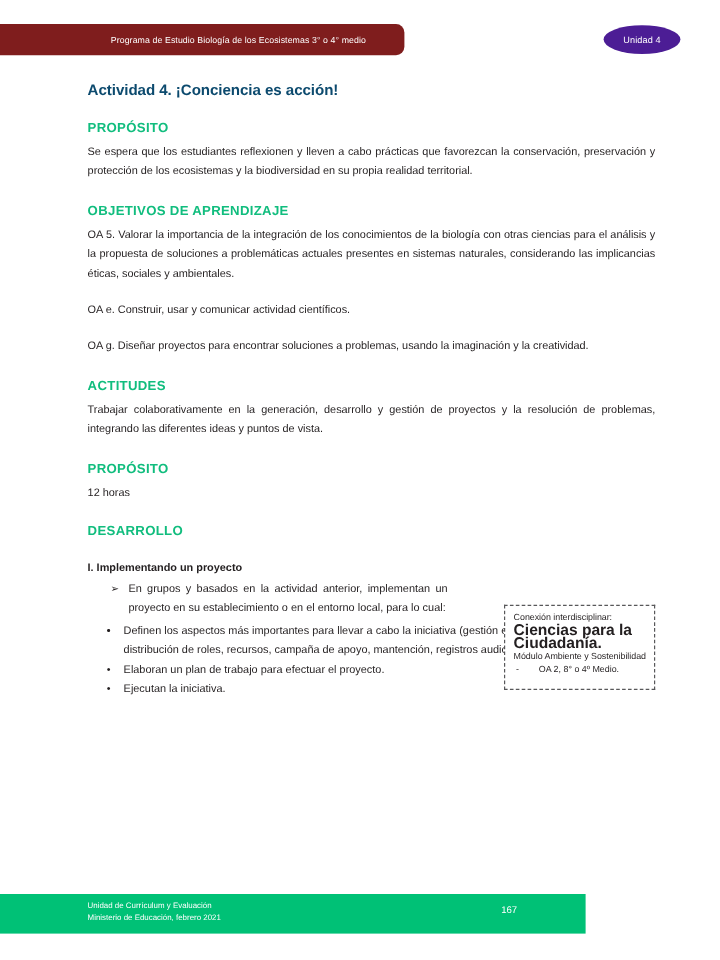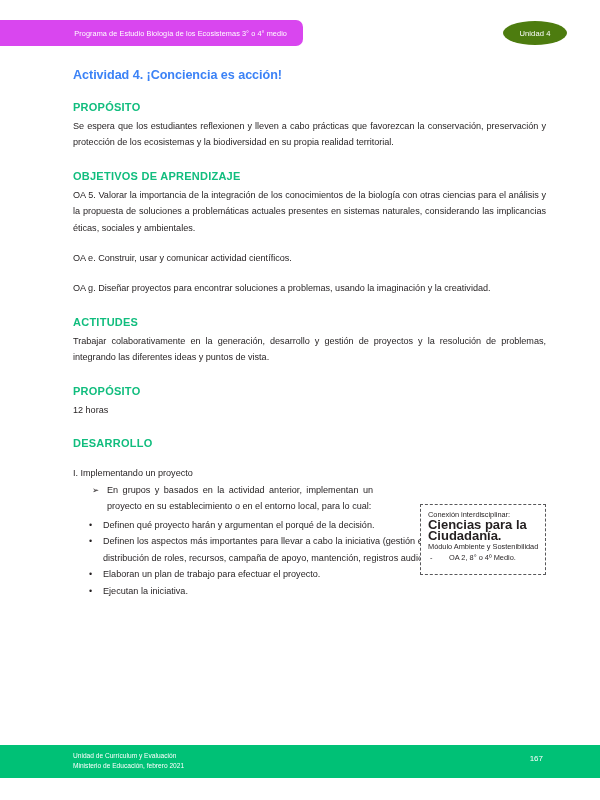--- a/index.html
+++ b/index.html
@@ -15,64 +15,64 @@
     color: #231f20;
     position: relative;
     overflow: hidden;
   }
 
   
   .header-bar {
     position: absolute;
     left: 0;
     top: 20px;
-    width: 303px;
+    width: 337px;
     height: 26px;
-    background: #d946ef;
+    background: #7f1d1d;
     border-top-right-radius: 7px;
     border-bottom-right-radius: 7px;
     display: flex;
     align-items: center;
     justify-content: flex-end;
-    padding-right: 16px;
+    padding-right: 32px;
   }
   .header-bar-text {
     color: #ffffff;
     font-size: 7.3px;
     letter-spacing: 0.08px;
     white-space: nowrap;
   }
   .unit-badge {
     position: absolute;
     left: 503px;
     top: 21px;
     width: 64px;
     height: 24px;
-    background: #4d7c0f;
+    background: #4c1d95;
     border-radius: 50%;
     display: flex;
     align-items: center;
     justify-content: center;
   }
   .unit-badge-text {
     color: #ffffff;
     font-size: 7.6px;
     letter-spacing: 0.1px;
   }
 
   
   .content {
     position: absolute;
     left: 73px;
     top: 68px;
     width: 473px;
   }
 
   .activity-title {
-    color: #3b82f6;
+    color: #0c4a6e;
     font-size: 12.6px;
     font-weight: bold;
     margin: 0 0 19px 0;
     letter-spacing: -0.05px;
   }
 
   .section-heading {
     color: #11bd7e;
     font-size: 11px;
     font-weight: bold;
@@ -86,21 +86,21 @@
     margin: 0;
     text-align: justify;
     letter-spacing: -0.02px;
   }
 
   .gap-lg { height: 19px; }
   .gap-md { height: 14px; }
 
   .sub-heading {
     font-size: 9.1px;
-    font-weight: normal;
+    font-weight: bold;
     margin: 0;
     letter-spacing: -0.02px;
   }
 
   
   ul.lvl1 {
     list-style: none;
     margin: 4px 0 0 0;
     padding: 0 0 0 34px;
     width: 300px;
@@ -175,21 +175,21 @@
     position: absolute;
     left: 2px;
     top: 0;
   }
 
   
   .footer-bar {
     position: absolute;
     left: 0;
     top: 745px;
-    width: 600px;
+    width: 488px;
     height: 33px;
     background: #00c176;
   }
   .footer-left {
     position: absolute;
     left: 73px;
     top: 6px;
     color: #ffffff;
     font-size: 6.6px;
     line-height: 10px;
@@ -252,21 +252,20 @@
   <ul class="lvl1">
     <li>
       <span class="arrow">➢</span>
       <span>En grupos y basados en la actividad anterior, implementan un proyecto en su establecimiento o en el entorno local, para lo cual:</span>
     </li>
   </ul>
 
   <ul class="lvl2">
     <li class="narrow">
       <span class="dot">•</span>
-      <span>Definen qué proyecto harán y argumentan el porqué de la decisión.</span>
     </li>
     <li>
       <span class="dot">•</span>
       <span>Definen los aspectos más importantes para llevar a cabo la iniciativa (gestión el lugar, participantes y distribución de roles, recursos, campaña de apoyo, mantención, registros audiovisuales, entre otros).</span>
     </li>
     <li>
       <span class="dot">•</span>
       <span>Elaboran un plan de trabajo para efectuar el proyecto.</span>
     </li>
     <li>

